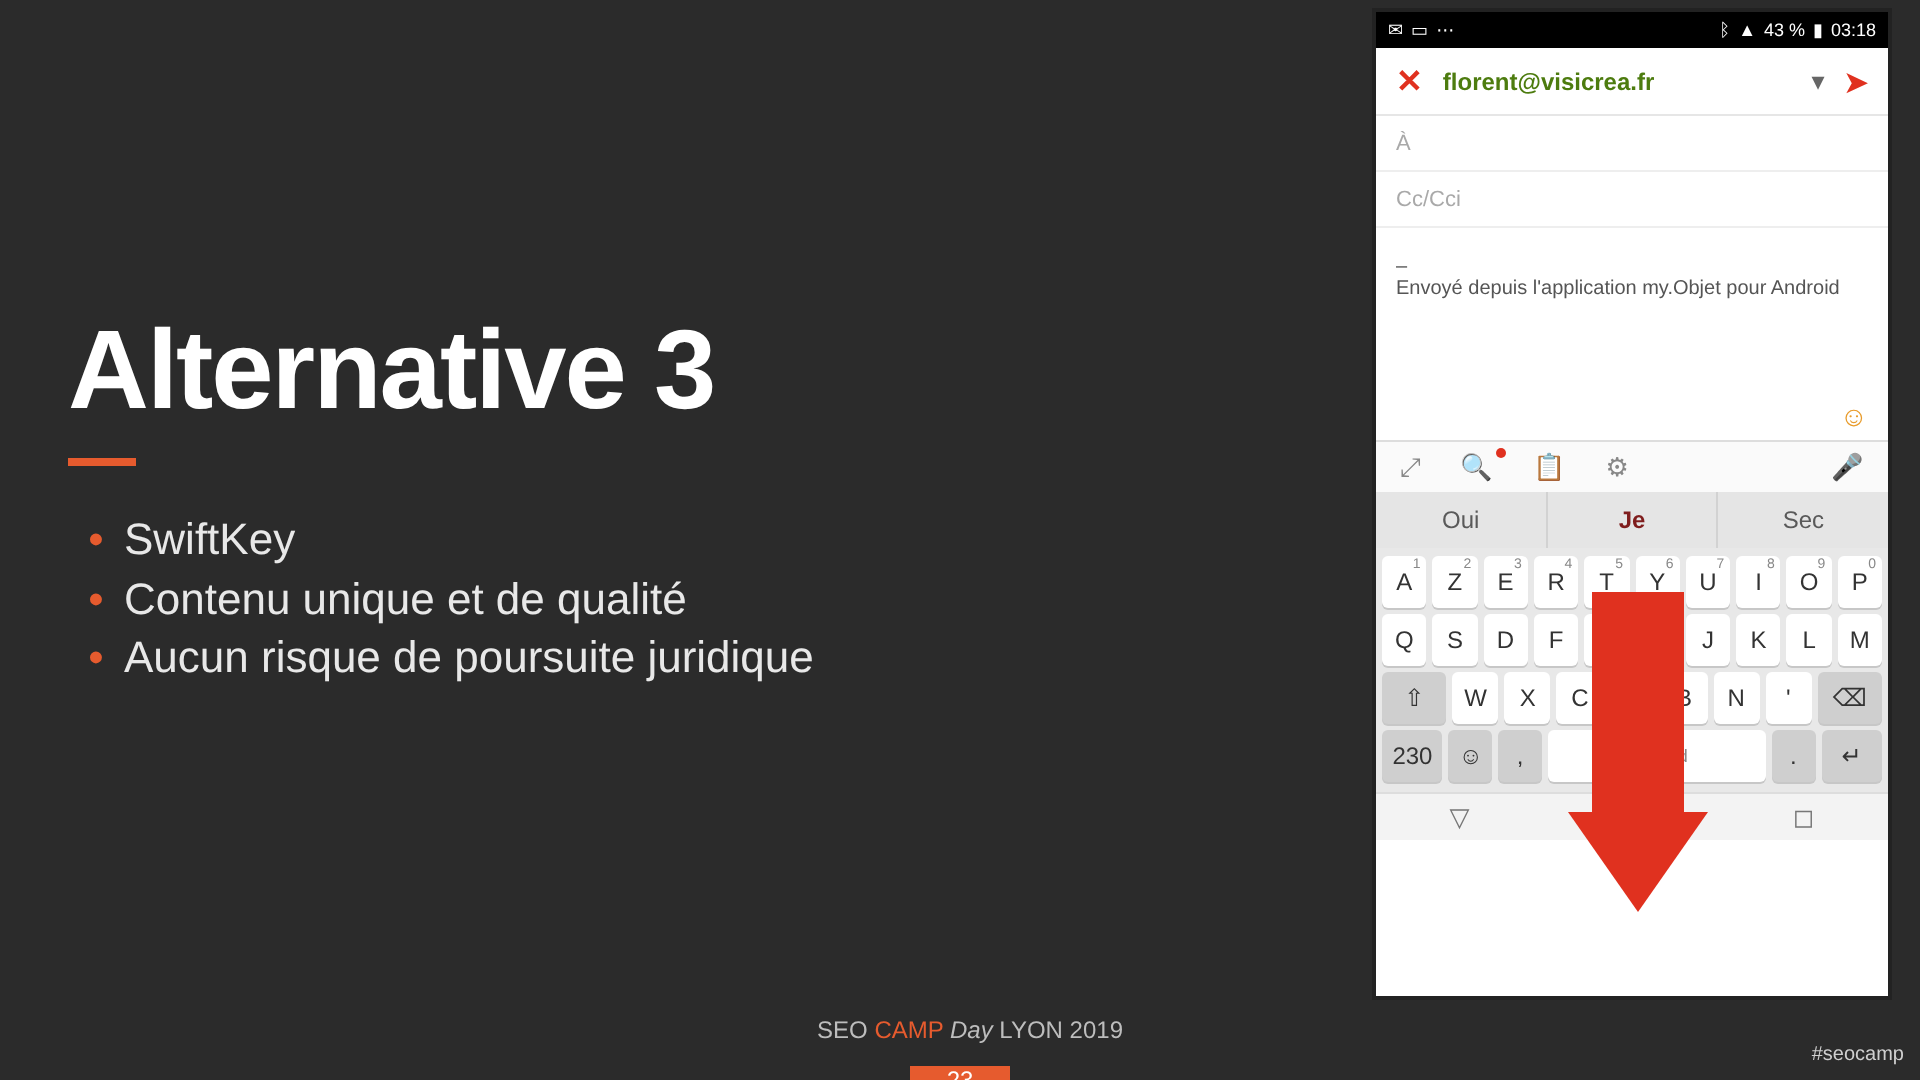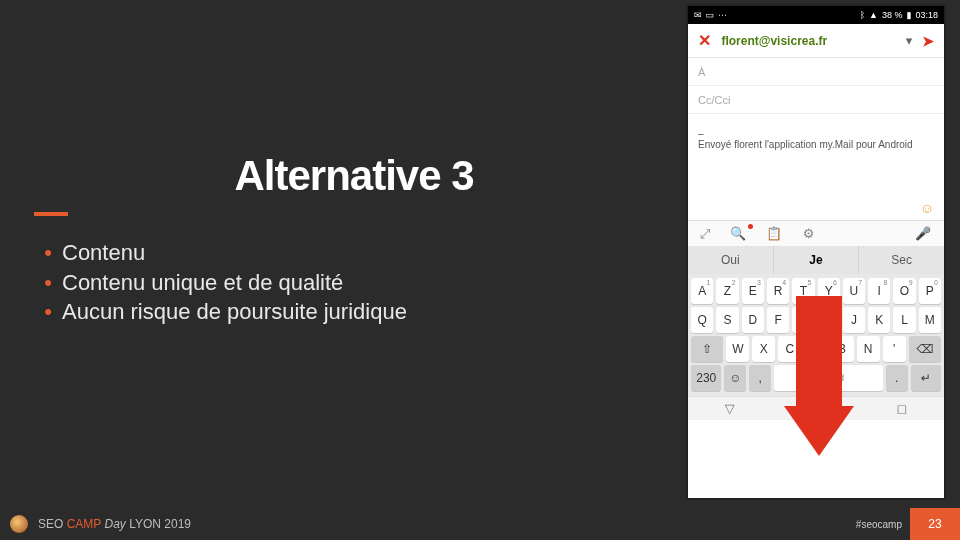--- a/index.html
+++ b/index.html
@@ -1,29 +1,29 @@
 <!DOCTYPE html>
 <html><head>
 <meta charset="utf-8">
 <style>
   * { margin: 0; padding: 0; box-sizing: border-box; }
   html, body { width: 960px; height: 540px; overflow: hidden; font-family: Arial, Helvetica, sans-serif; }
   body { background: #2b2b2b; color: #fff; position: relative; }
 
   
   .content { position: absolute; left: 34px; top: 152px; width: 640px; }
-  .title { font-size: 42px; font-weight: 800; letter-spacing: -1px; text-align: center; }
+  .title { font-size: 56px; font-weight: 800; letter-spacing: -1px; }
   .subtitle { font-size: 24px; font-weight: 300; color: #d9d9d9; margin-top: 4px; }
   .divider { width: 34px; height: 4px; background: #e65b2e; margin-top: 12px; }
   .bullets { margin-top: 22px; }
   .bullet { display: flex; align-items: flex-start; font-size: 22px; color: #e8e8e8; line-height: 1.35; }
   .dot { color: #e65b2e; font-size: 22px; width: 28px; text-align: center; }
 
   
-  .footer { position: absolute; bottom: 0; left: 0; right: 0; height: 32px; display: flex; align-items: center; }
+  .footer { position: absolute; bottom: 0; left: 0; right: 0; height: 32px; display: flex; align-items: center; flex-direction: column; }
   .logo-circle { width: 18px; height: 18px; border-radius: 50%; background: radial-gradient(circle at 40% 40%, #f5c676, #a24e1e); margin-left: 10px; }
   .footer-text { margin-left: 10px; font-size: 12px; color: #bdbdbd; }
   .footer-text .camp { color: #e65b2e; }
   .footer-text .day { font-style: italic; }
   .hashtag { margin-left: auto; font-size: 10px; color: #cfcfcf; padding-right: 8px; }
   .page { width: 50px; height: 32px; background: #e65b2e; color: #fff; display: flex; align-items: center; justify-content: center; font-size: 12px; }
 
   
   .phone { position: absolute; right: 16px; top: 6px; width: 256px; height: 492px; background: #fff; box-shadow: 0 0 0 2px #222; font-size: 11px; color: #333; }
   .statusbar { height: 18px; background: #000; color: #fff; display: flex; align-items: center; justify-content: space-between; padding: 0 6px; font-size: 9px; }
@@ -42,21 +42,21 @@
   .body-area .sep { height:4px; }
   .body-area .dash { color:#555; }
   .smiley { text-align: right; color:#e89b2a; font-size: 14px; padding: 0 10px 4px 0; }
 
   .toolbar { height: 26px; border-top: 1px solid #ddd; display: flex; align-items: center; gap: 20px; padding: 0 12px; color:#888; font-size: 13px; background:#fafafa; }
   .toolbar .q { position: relative; }
   .toolbar .reddot { width:5px; height:5px; background:#e0311f; border-radius:50%; position:absolute; top:-2px; right:-6px; }
 
   .suggest { height: 28px; display: flex; background:#e5e5e5; }
   .suggest div { flex:1; display:flex; align-items:center; justify-content:center; font-size:12px; border-right:1px solid #d2d2d2; color:#5a5a5a; }
-  .suggest div:nth-child(2){ color:#000000; font-weight:600; }
+  .suggest div:nth-child(2){ color:#7f1d1d; font-weight:600; }
   .suggest div:last-child{ border-right:none; }
 
   .keyboard { background:#e8e8e8; padding: 4px 3px 2px; }
   .krow { display:flex; gap:3px; margin-bottom:3px; justify-content:center; }
   .key { flex:1; height:26px; background:#fff; border-radius:3px; display:flex; flex-direction:column; align-items:center; justify-content:center; font-size:12px; color:#333; position:relative; box-shadow: 0 1px 0 #c7c7c7; max-width:24px; }
   .key .mini { position:absolute; top:1px; right:3px; font-size:7px; color:#888; }
   .key-wide { max-width:none; }
   .key-dark { background:#cfcfcf; }
   .spacebar { flex:5; max-width:none; font-size:9px; color:#888; }
 
@@ -69,21 +69,21 @@
 </style>
 </head>
 <body>
 
 <div class="content">
   <div class="title">Alternative 3</div>
   <div class="divider"></div>
   <div class="bullets">
     <div class="bullet">
         <span class="dot">•</span>
-        <span>Contenu</span>
+        <span>SwiftKey</span>
       </div>
     <div class="bullet">
         <span class="dot">•</span>
         <span>Contenu unique et de qualité</span>
       </div>
     <div class="bullet">
         <span class="dot">•</span>
         <span>Aucun risque de poursuite juridique</span>
       </div>
   </div>
@@ -104,21 +104,21 @@
 <div class="phone">
   <div class="statusbar">
     <div class="left">
       <span>✉</span>
       <span>▭</span>
       <span>⋯</span>
     </div>
     <div class="right">
       <span>ᛒ</span>
       <span>▲</span>
-      <span>38 %</span>
+      <span>43 %</span>
       <span>▮</span>
       <span>03:18</span>
     </div>
   </div>
 
   <div class="appbar">
     <span class="close">✕</span>
     <span class="from">florent@visicrea.fr</span>
     <span class="appbar-ico">▾</span>
     <span class="send">➤</span>
@@ -127,21 +127,21 @@
   <div class="field">
       <span>À</span>
     </div>
   <div class="field">
       <span>Cc/Cci</span>
     </div>
 
   <div class="body-area">
     <div class="sep"></div>
     <div class="dash">–</div>
-    <div>Envoyé florent l'application my.Mail pour Android</div>
+    <div>Envoyé depuis l'application my.Objet pour Android</div>
   </div>
   <div class="smiley">☺</div>
 
   <div class="toolbar">
     <span>⤢</span>
     <span class="q">🔍<span class="reddot"></span></span>
     <span>📋</span>
     <span>⚙</span>
     <span style="margin-left:auto">🎤</span>
   </div>

